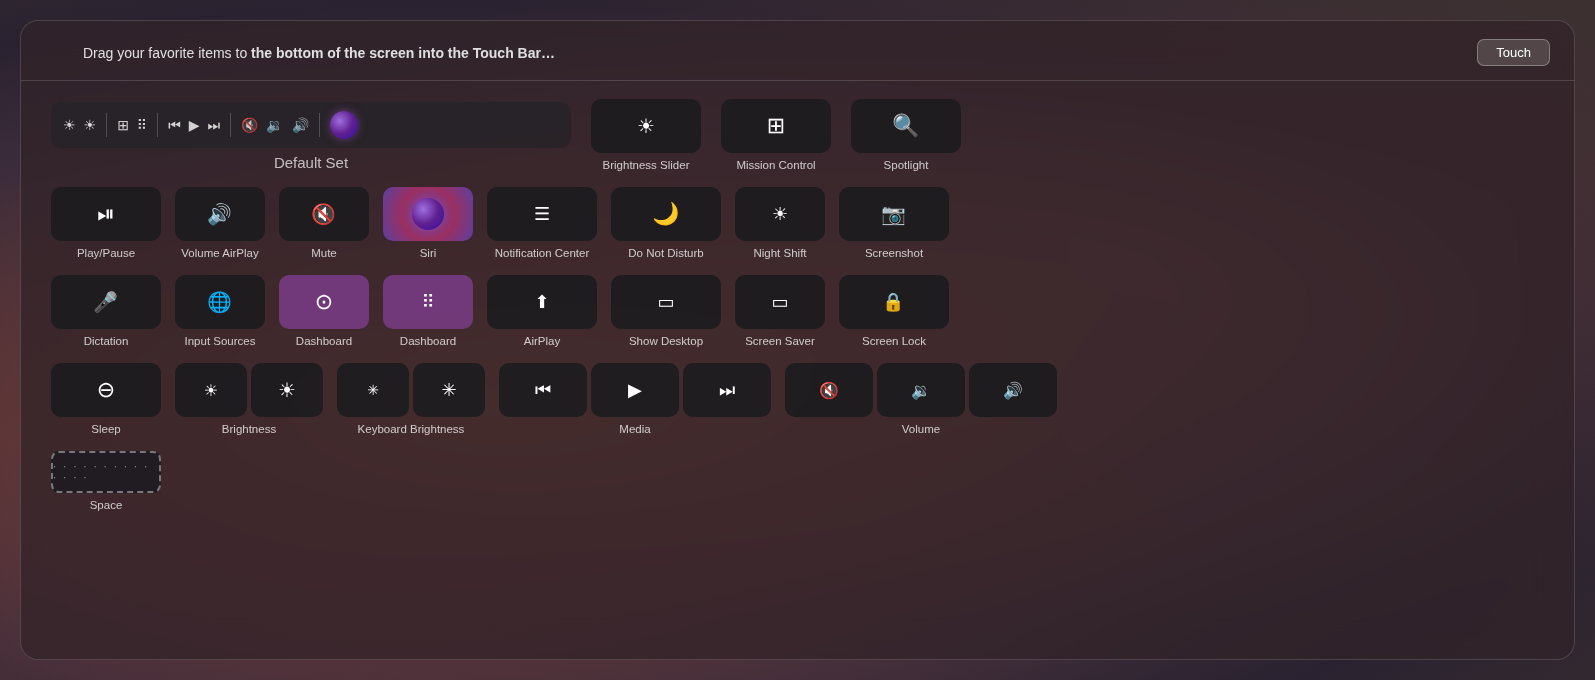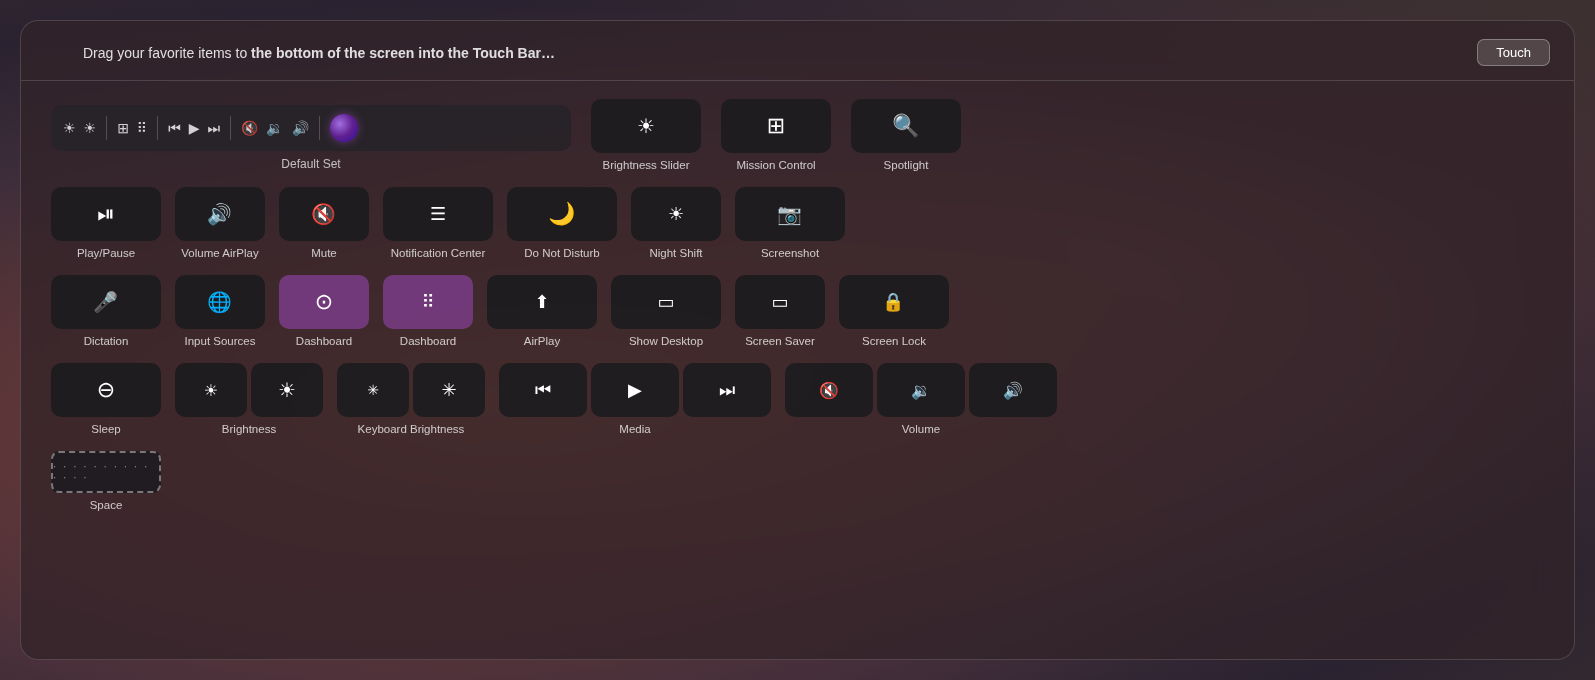--- a/index.html
+++ b/index.html
@@ -92,21 +92,21 @@
       align-items: center;
     }
     .ds-divider {
       width: 1px;
       height: 24px;
       background: rgba(255,255,255,0.2);
       margin: 0 2px;
     }
     .default-set-label {
       color: rgba(255,255,255,0.7);
-      font-size: 12px;
+      font-size: 15px;
     }
     .item-group {
       display: flex;
       flex-direction: column;
       align-items: center;
       gap: 6px;
     }
     .touch-btn {
       background: rgba(30,28,32,0.95);
       border-radius: 10px;
@@ -278,20 +278,26 @@
           <span class="item-label">Volume AirPlay</span>
         </div>
 
         <div class="item-group">
           <div class="touch-btn touch-btn-sm">
             <span style="font-size:20px;">🔇</span>
           </div>
           <span class="item-label">Mute</span>
         </div>
 
+        <div class="item-group">
+          <div class="siri-btn">
+            <div class="siri-orb"></div>
+          </div>
+          <span class="item-label">Siri</span>
+        </div>
 
         <div class="item-group">
           <div class="touch-btn touch-btn-lg">
             <span style="font-size:18px;">☰</span>
           </div>
           <span class="item-label">Notification Center</span>
         </div>
 
         <div class="item-group">
           <div class="touch-btn touch-btn-lg">

